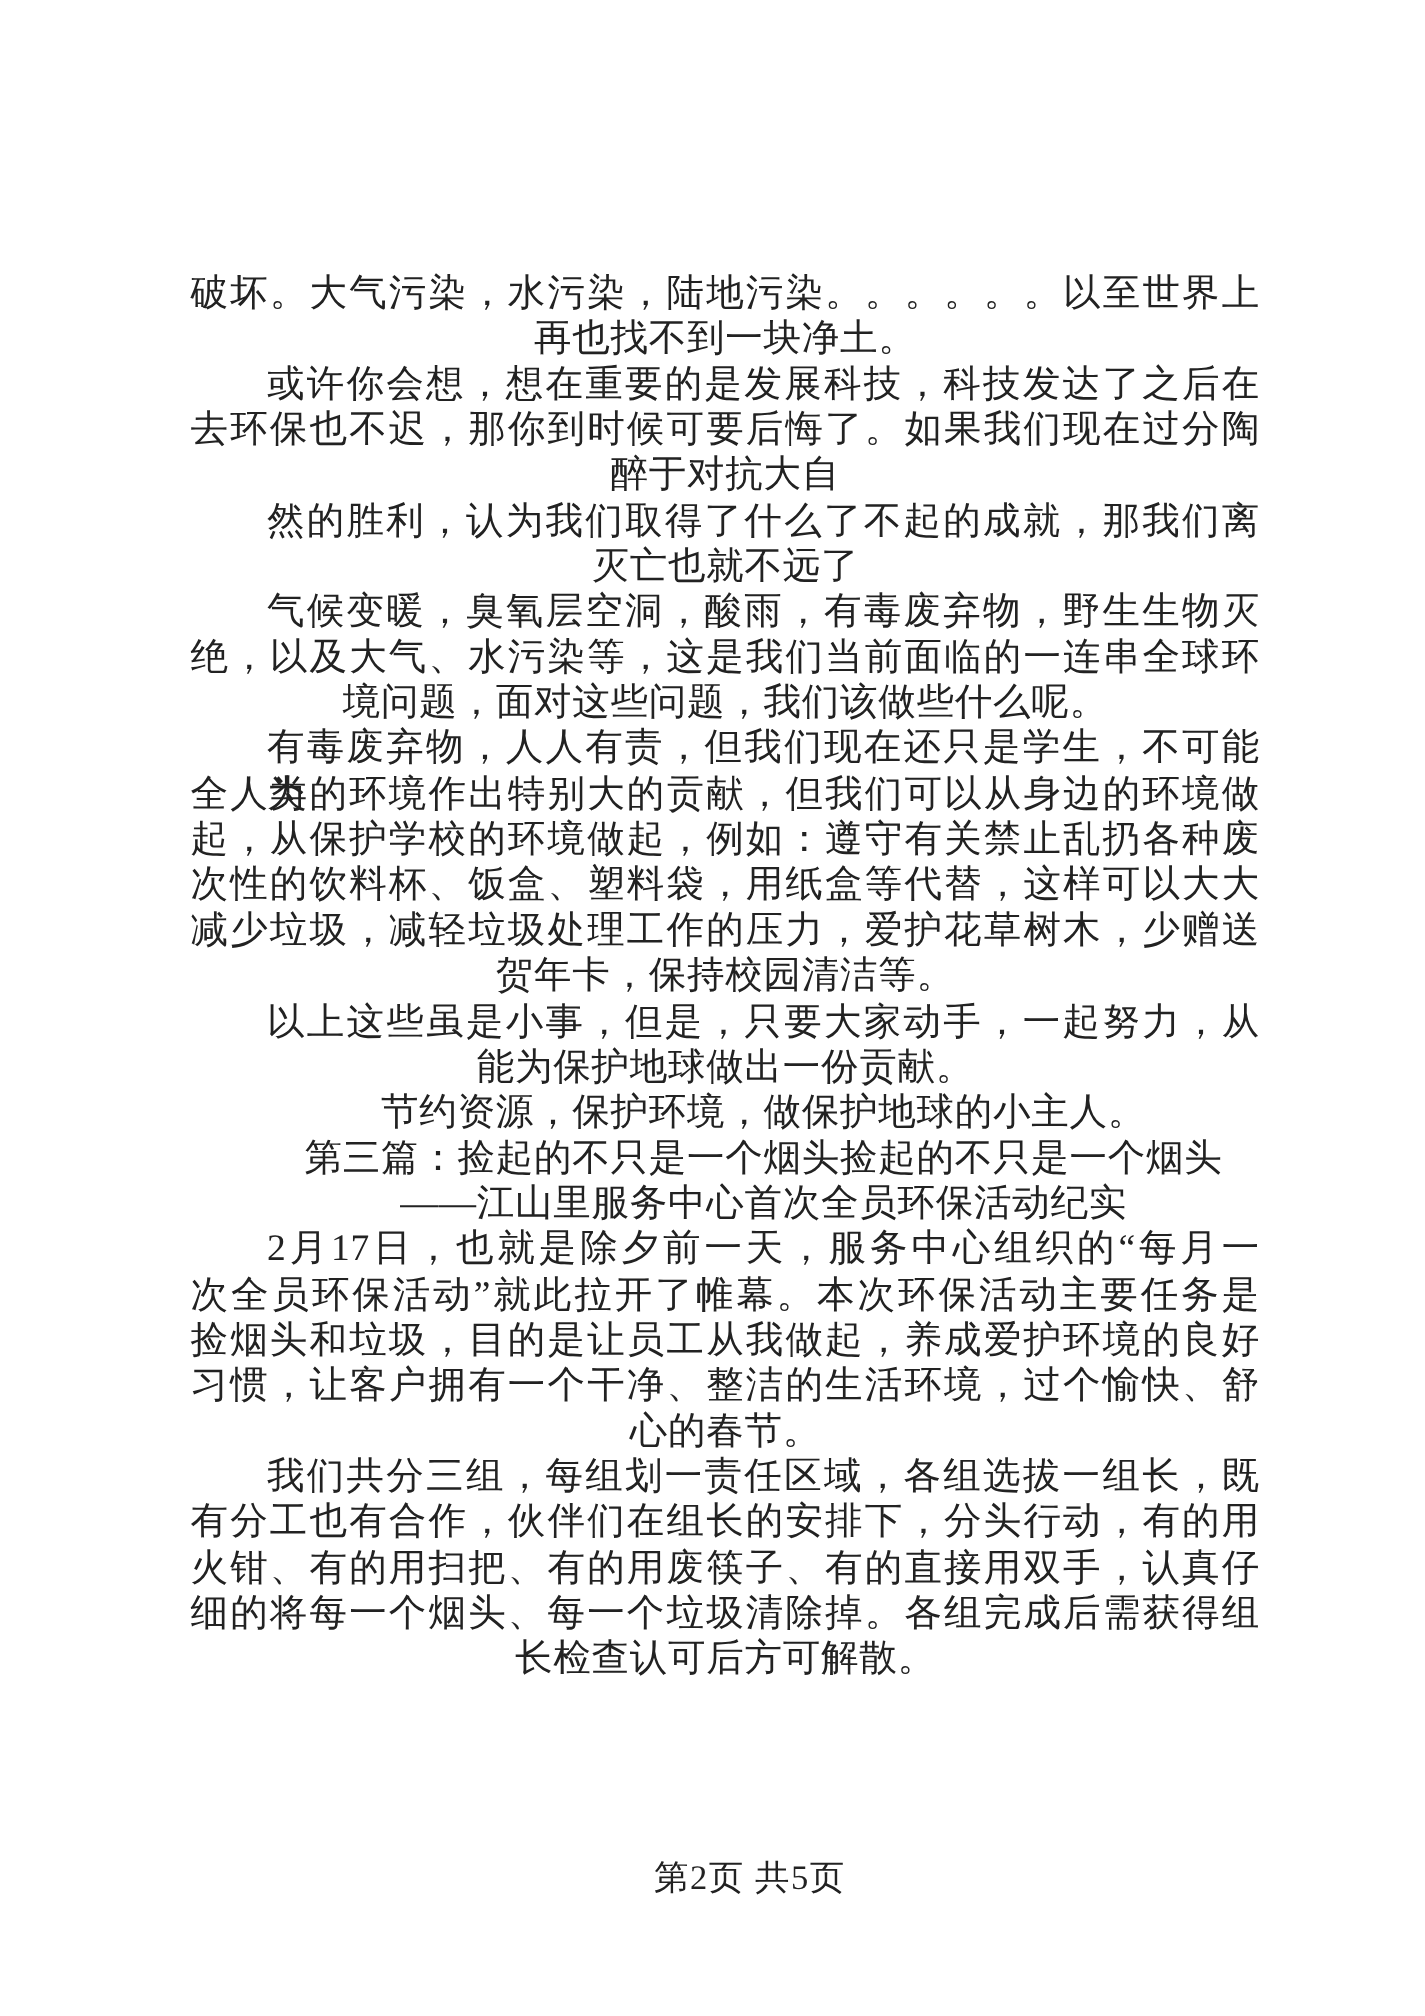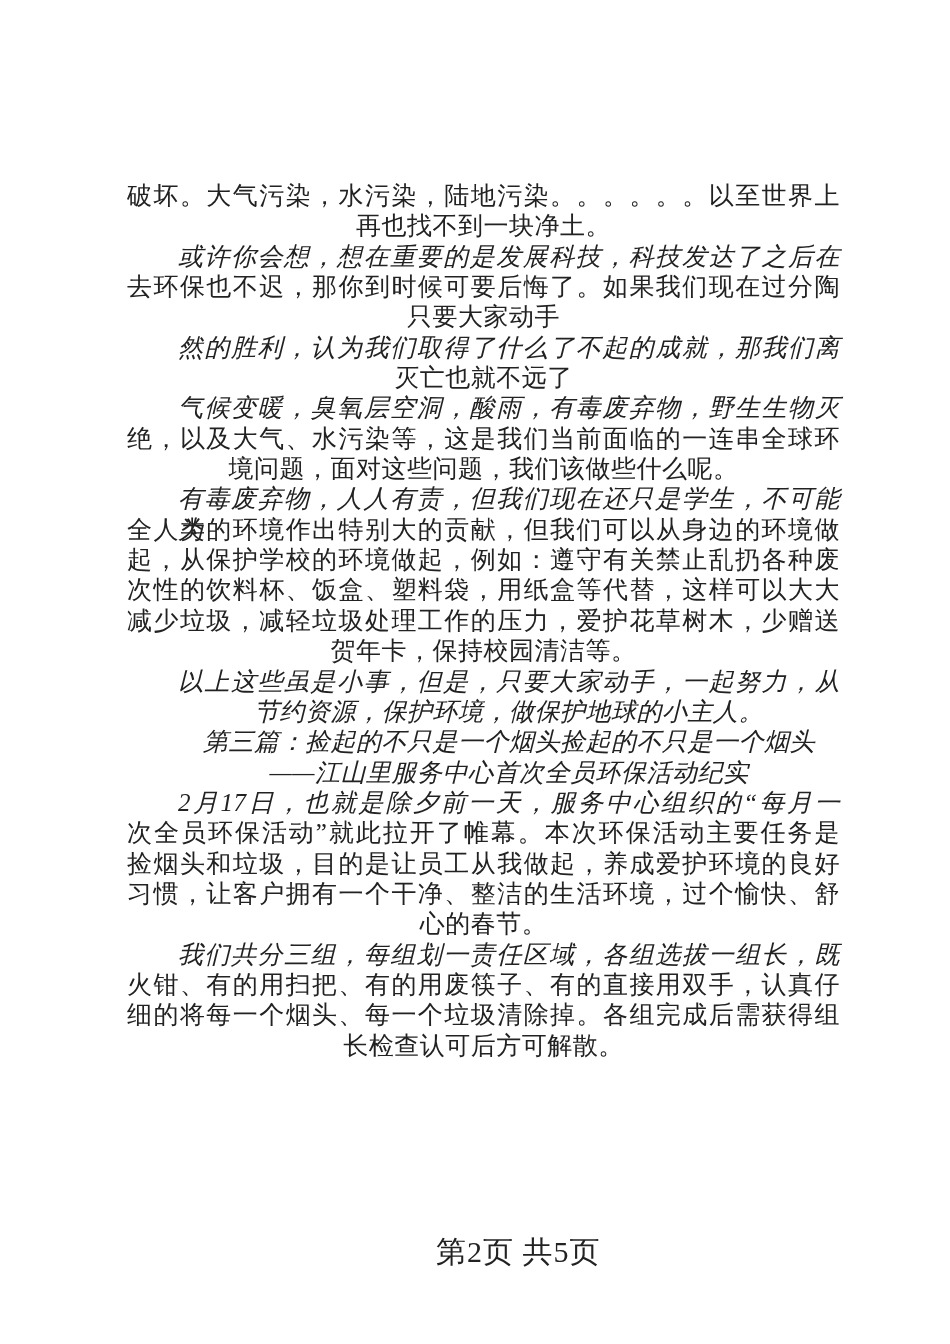--- a/index.html
+++ b/index.html
@@ -32,69 +32,70 @@
     line-height: 30.35px;
     height: 30.35px;
     color: #222222;
     font-weight: 400;
     white-space: nowrap;
     letter-spacing: 0.5px;
     text-align: center;
   }
   .line.indent {
     padding-left: 51px;
-    font-style: italic;
   }
   .line.fill {
     white-space: normal;
     text-align: justify;
     text-align-last: justify;
   }
   .page-footer {
     position: absolute;
     left: 436px;
     top: 1238px;
-    font-size: 30px;
+    font-size: 23px;
     line-height: 28px;
     color: #222222;
     letter-spacing: 1px;
   }
 </style>
 </head>
 <body>
 
 <div class="page">
 
   <div class="text-block">
       <div class="line fill">破坏。大气污染，水污染，陆地污染。。。。。。以至世界上</div>
       <div class="line">再也找不到一块净土。</div>
       <div class="line indent fill">或许你会想，想在重要的是发展科技，科技发达了之后在</div>
       <div class="line fill">去环保也不迟，那你到时候可要后悔了。如果我们现在过分陶</div>
-      <div class="line">只要大家动手</div>
+      <div class="line">醉于对抗大自</div>
       <div class="line indent fill">然的胜利，认为我们取得了什么了不起的成就，那我们离</div>
       <div class="line">灭亡也就不远了</div>
       <div class="line indent fill">气候变暖，臭氧层空洞，酸雨，有毒废弃物，野生生物灭</div>
       <div class="line fill">绝，以及大气、水污染等，这是我们当前面临的一连串全球环</div>
       <div class="line">境问题，面对这些问题，我们该做些什么呢。</div>
       <div class="line indent fill">有毒废弃物，人人有责，但我们现在还只是学生，不可能为</div>
       <div class="line fill">全人类的环境作出特别大的贡献，但我们可以从身边的环境做</div>
       <div class="line fill">起，从保护学校的环境做起，例如：遵守有关禁止乱扔各种废</div>
       <div class="line fill">次性的饮料杯、饭盒、塑料袋，用纸盒等代替，这样可以大大</div>
       <div class="line fill">减少垃圾，减轻垃圾处理工作的压力，爱护花草树木，少赠送</div>
       <div class="line">贺年卡，保持校园清洁等。</div>
       <div class="line indent fill">以上这些虽是小事，但是，只要大家动手，一起努力，从</div>
+      <div class="line">能为保护地球做出一份贡献。</div>
       <div class="line indent">节约资源，保护环境，做保护地球的小主人。</div>
       <div class="line indent">第三篇：捡起的不只是一个烟头捡起的不只是一个烟头</div>
       <div class="line indent">——江山里服务中心首次全员环保活动纪实</div>
       <div class="line indent fill">2月17日，也就是除夕前一天，服务中心组织的“每月一</div>
       <div class="line fill">次全员环保活动”就此拉开了帷幕。本次环保活动主要任务是</div>
       <div class="line fill">捡烟头和垃圾，目的是让员工从我做起，养成爱护环境的良好</div>
       <div class="line fill">习惯，让客户拥有一个干净、整洁的生活环境，过个愉快、舒</div>
       <div class="line">心的春节。</div>
       <div class="line indent fill">我们共分三组，每组划一责任区域，各组选拔一组长，既</div>
+      <div class="line fill">有分工也有合作，伙伴们在组长的安排下，分头行动，有的用</div>
       <div class="line fill">火钳、有的用扫把、有的用废筷子、有的直接用双手，认真仔</div>
       <div class="line fill">细的将每一个烟头、每一个垃圾清除掉。各组完成后需获得组</div>
       <div class="line">长检查认可后方可解散。</div>
     </div>
 
   <div class="page-footer">第2页 共5页</div>
 
 </div>
 
 </body></html>

